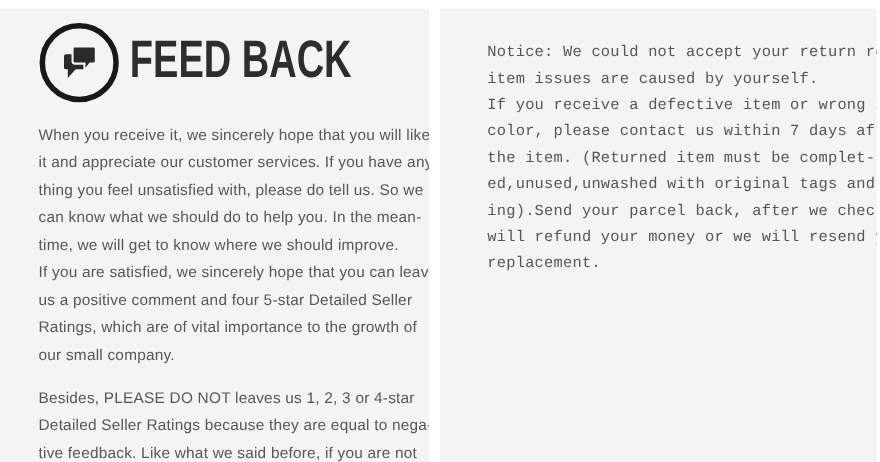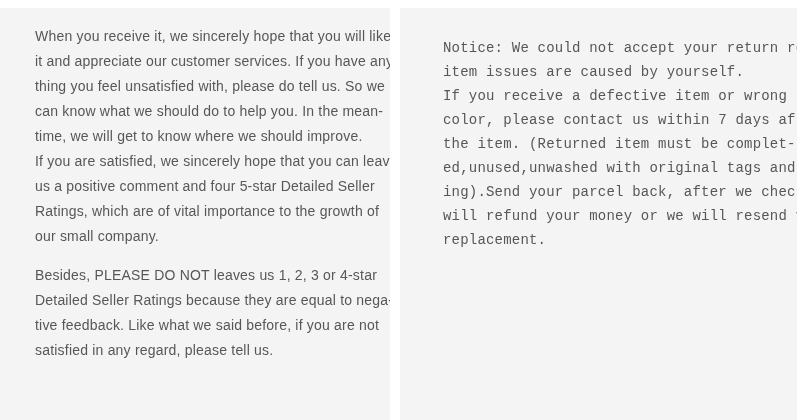--- a/index.html
+++ b/index.html
@@ -77,20 +77,32 @@
     margin-top: 28px;
     font-family: Liberation Mono, monospace;
   }
 </style>
 </head>
 <body>
 
 <div class="wrap">
 
   <section class="panel panel-left">
+    <div class="hdr">
+      <span class="icon-circle">
+        <svg width="38" height="38" viewBox="0 0 44 44" aria-hidden="true">
+          <g fill="#2a2a2a">
+            <rect x="6" y="13" width="23" height="16" rx="2"></rect>
+            <polygon points="10,28 10,38 19,28"></polygon>
+            <path d="M17.5,5 H37 Q39.5,5 39.5,7.5 V20.5 Q39.5,23 37,23 H33.5 L27.5,30.5 V23 H17.5 Q15,23 15,20.5 V7.5 Q15,5 17.5,5 Z" stroke="#f4f4f4" stroke-width="2.2"></path>
+          </g>
+        </svg>
+      </span>
+      <h1 class="hdr-title">FEED BACK</h1>
+    </div>
     <p class="body-text para-1">When you receive it, we sincerely hope that you will like
 it and appreciate our customer services. If you have any-
 thing you feel unsatisfied with, please do tell us. So we
 can know what we should do to help you. In the mean-
 time, we will get to know where we should improve.
 If you are satisfied, we sincerely hope that you can leave
 us a positive comment and four 5-star Detailed Seller
 Ratings, which are of vital importance to the growth of
 our small company.</p>
     <p class="body-text para-2">Besides, PLEASE DO NOT leaves us 1, 2, 3 or 4-star

